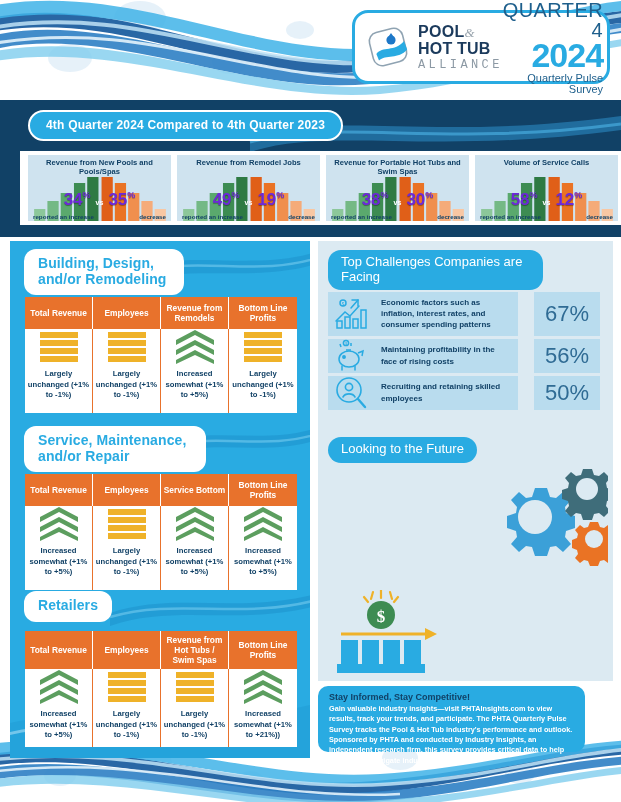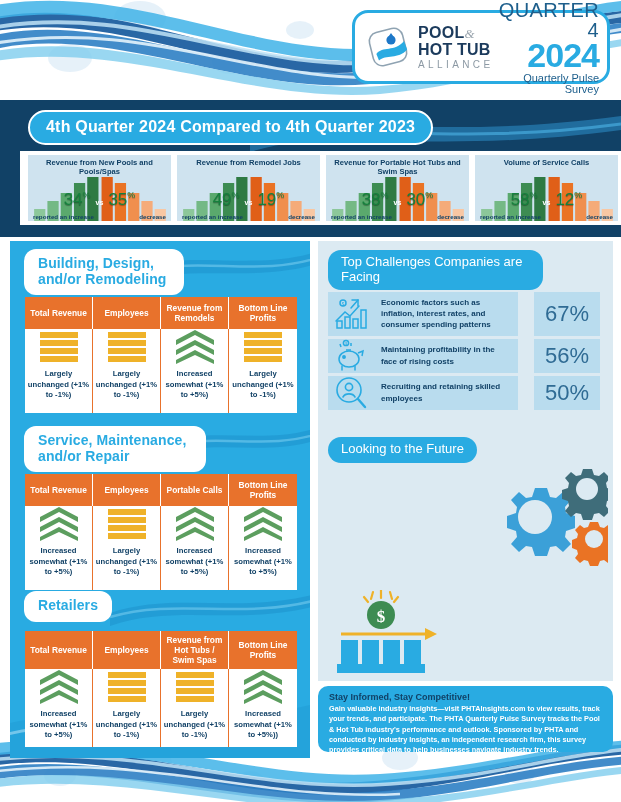--- a/index.html
+++ b/index.html
@@ -24,62 +24,62 @@
     border-radius: 16px;
     display: flex; align-items: center;
     padding: 0 8px 0 10px;
     z-index: 6;
   }
   .logo-mark { width: 50px; height: 46px; flex: 0 0 50px; }
   .logo-words { margin-left: 3px; line-height: 1; }
   .logo-l1 { font-size: 16px; font-weight: bold; color: #1b3a5c; letter-spacing: .3px; }
   .logo-l1 .amp { color: #9aa5ae; font-weight: normal; font-size: 13px; font-family: "Liberation Serif", serif; font-style: italic; }
   .logo-l2 { font-size: 16px; font-weight: bold; color: #1b3a5c; letter-spacing: .2px; margin-top: 1px; }
-  .logo-l3 { font-size: 10px; color: #8c99a4; letter-spacing: 3.4px; margin-top: 2px; }
+  .logo-l3 { font-size: 12px; color: #8c99a4; letter-spacing: 3.4px; margin-top: 2px; font-family: Liberation Mono, monospace; }
   .qtr-block { margin-left: auto; text-align: right; line-height: 1; }
   .qtr-q { font-size: 20px; color: #1e5f8c; letter-spacing: .4px; }
   .qtr-y { font-size: 34px; font-weight: bold; color: #29abe2; letter-spacing: -1px; margin-top: -2px; }
   .qtr-sub { font-size: 11px; color: #1e5f8c; margin-top: 1px; }
 
   
   .navy {
     position: absolute; top: 100px; left: 0;
     width: 621px; height: 137px;
     background: #114166;
     z-index: 2;
   }
   .navy-wave { position: absolute; inset: 0; overflow: hidden; }
   .navy-title {
     position: absolute; top: 10px; left: 28px;
     background: #29abe2;
     border: 2px solid #ffffff;
     border-radius: 18px;
     padding: 6px 16px 7px 16px;
-    color: #ffffff; font-size: 16px; font-weight: bold;
+    color: #ffffff; font-size: 12px; font-weight: bold;
     letter-spacing: .2px;
     z-index: 3;
   }
   .kpi-strip {
     position: absolute; top: 51px; left: 20px;
     width: 606px; height: 74px;
     background: #ffffff;
     display: flex; gap: 0;
     padding: 4px 5px;
     z-index: 3;
   }
   .kpi {
     flex: 1 1 0; background: #cfe3ef;
     margin: 0 3px; position: relative;
     display: flex; flex-direction: column; align-items: center;
     padding-top: 4px; overflow: hidden;
   }
   .kpi-title { font-size: 7.6px; font-weight: bold; color: #114166; text-align: center; line-height: 1.18; padding: 0 2px; }
   .kpi-graphic { position: absolute; left: 0; right: 0; bottom: 0; height: 48px; }
   .kpi-nums { position: absolute; left: 0; right: 0; bottom: 13px; display: flex; align-items: baseline; justify-content: center; }
-  .kpi-pct { font-size: 17px; font-weight: normal; color: #15803d; text-shadow: 0 1px 1px rgba(0,0,0,.35); line-height: 1; }
+  .kpi-pct { font-size: 17px; font-weight: bold; color: #6d28d9; text-shadow: 0 1px 1px rgba(0,0,0,.35); line-height: 1; }
   .kpi-pct sup { font-size: 9px; }
   .kpi-vs { font-size: 7px; font-weight: bold; color: #ffffff; margin: 0 5px; }
   .kpi-foot { position: absolute; left: 0; right: 0; bottom: 1px; display: flex; justify-content: space-between; padding: 0 5px; }
   .kpi-foot span { font-size: 6.2px; font-weight: bold; color: #114166; }
 
   
   .left-panel {
     position: absolute; top: 241px; left: 10px;
     width: 300px; height: 517px;
     background: #29abe2;
@@ -146,21 +146,21 @@
   .fut-pct sup { font-size: 26px; vertical-align: super; }
   .fut-body { position: absolute; font-size: 8.1px; color: #114166; font-weight: bold; line-height: 1.47; }
   .fut-note { font-style: italic; }
 
   .big78 { position: absolute; color: #3ba9dd; font-size: 46px; line-height: .9; letter-spacing: -1px; }
   .big78 sup { font-size: 26px; vertical-align: super; }
   .body78 { position: absolute; font-size: 8.1px; color: #114166; font-weight: bold; line-height: 1.47; }
 
   .footer-box {
     position: absolute; top: 686px; left: 318px;
-    width: 295px; height: 66px;
+    width: 267px; height: 66px;
     background: #29abe2; border-radius: 10px;
     padding: 6px 10px 6px 11px; z-index: 6;
   }
   .foot-h { color: #114166; font-size: 9px; font-weight: bold; margin-bottom: 2px; }
   .foot-p { color: #ffffff; font-size: 7.3px; line-height: 1.42; font-weight: bold; }
 </style>
 </head>
 <body>
 
 <div class="top-wave">
@@ -415,21 +415,21 @@
     <rect x="0" y="0" width="38" height="6" fill="#efb229"></rect>
     <rect x="0" y="8" width="38" height="6" fill="#efb229"></rect>
     <rect x="0" y="16" width="38" height="6" fill="#efb229"></rect>
     <rect x="0" y="24" width="38" height="6" fill="#efb229"></rect>
   </svg>
             </div>
         <div class="tcap">Largely unchanged (+1% to -1%)</div>
       </div>
         </div>
         <div class="tcol">
-      <div class="thead" style="height:32px">Portable Calls</div>
+      <div class="thead" style="height:32px">Service Bottom</div>
       <div class="tbody">
         <div class="icon-slot">
               <svg width="38" height="34" viewBox="0 0 38 34">
       <polygon points="19,0 38,10 38,15 19,5 0,15 0,10" fill="#5c9e5f"></polygon>
       <polygon points="19,10 38,20 38,25 19,15 0,25 0,20" fill="#5c9e5f"></polygon>
       <polygon points="19,20 38,30 38,34 19,25 0,34 0,30" fill="#5c9e5f"></polygon>
     </svg>
             </div>
         <div class="tcap">Increased somewhat (+1% to +5%)</div>
       </div>
@@ -494,21 +494,21 @@
         <div class="tcol">
       <div class="thead" style="height:40px">Bottom Line Profits</div>
       <div class="tbody">
         <div class="icon-slot">
               <svg width="38" height="34" viewBox="0 0 38 34">
       <polygon points="19,0 38,10 38,15 19,5 0,15 0,10" fill="#5c9e5f"></polygon>
       <polygon points="19,10 38,20 38,25 19,15 0,25 0,20" fill="#5c9e5f"></polygon>
       <polygon points="19,20 38,30 38,34 19,25 0,34 0,30" fill="#5c9e5f"></polygon>
     </svg>
             </div>
-        <div class="tcap">Increased somewhat (+1% to +5%))</div>
+        <div class="tcap">Increased somewhat (+1% to +21%))</div>
       </div>
         </div>
       </div>
     </div>
 </div>
 
 <div class="right-panel"></div>
 
 <div class="rp-title" style="top:250px; left:328px; width:215px;">Top Challenges Companies are Facing</div>
 

